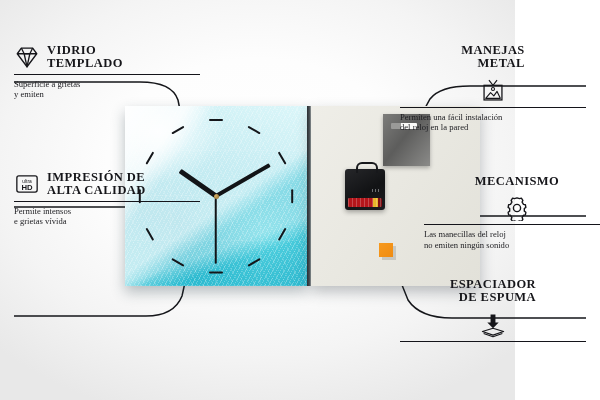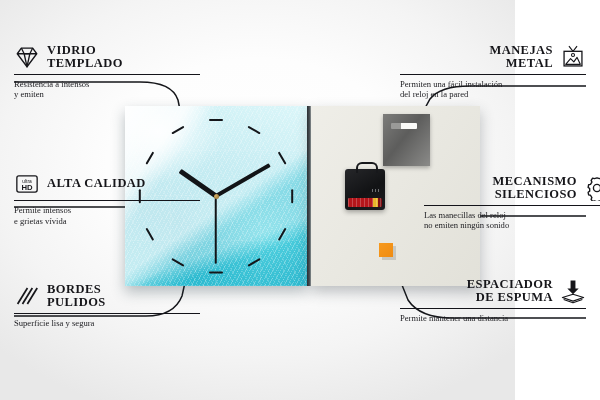--- a/index.html
+++ b/index.html
@@ -10,21 +10,21 @@
   }
   #stage{
     position:relative;width:515px;height:400px;
     background:
       radial-gradient(ellipse 70% 65% at 50% 42%, #ffffff 0%, #fdfdfd 42%, #f4f4f4 72%, #e8e8e8 100%);
   }
 
   
   .feat{position:absolute;width:186px;}
   .feat .head{display:flex;align-items:center;gap:7px;}
-  .feat.right .head{justify-content:flex-end;}
+  .feat.right .head{justify-content:flex-end;flex-direction:column;}
   .feat .title{
     font-family:"Liberation Serif", serif;
     font-size:12.5px;line-height:13.4px;letter-spacing:.45px;
     color:#16161a;font-weight:700;
     text-transform:uppercase;
   }
   .feat.left .title{text-align:left;}
   .feat.right .title{text-align:right;}
   .feat .rule{height:1px;background:#14141a;margin:3px 0 4px 0;width:100%;}
   .feat .desc{
@@ -178,62 +178,44 @@
             <path d="M12.5,12 L19.5,12"></path>
         </g>
       </svg>
       <div class="title">
         <div>VIDRIO</div>
         <div>TEMPLADO</div>
       </div>
     </div>
     <div class="rule"></div>
     <div class="desc">
-      <div>Resistencia a intensos</div>
+      <div>Superficie a grietas</div>
       <div>y emiten</div>
     </div>
   </div>
 
   <div class="feat left" style="left:14px;top:171px;">
     <div class="head">
       <svg class="ico" viewBox="0 0 32 32">
         <rect x="3.5" y="6" width="25" height="20" rx="2.5" fill="none" stroke="#16161a" stroke-width="1.6"></rect>
         <text x="16" y="15" font-family="Liberation Sans, sans-serif" font-size="6" text-anchor="middle" fill="#16161a">ultra</text>
         <text x="16" y="23.5" font-family="Liberation Sans, sans-serif" font-size="9.5" font-weight="bold" text-anchor="middle" fill="#16161a">HD</text>
       </svg>
       <div class="title">
+        <div>IMPRESIÓN DE</div>
         <div>ALTA CALIDAD</div>
       </div>
     </div>
     <div class="rule"></div>
     <div class="desc">
       <div>Permite intensos</div>
       <div>e grietas vívida</div>
     </div>
   </div>
 
-  <div class="feat left" style="left:14px;top:283px;">
-    <div class="head">
-      <svg class="ico" viewBox="0 0 32 32">
-        <g stroke="#16161a" stroke-width="2.1" stroke-linecap="square">
-          <path d="M5,25 L16,7"></path>
-            <path d="M11,25 L22,7"></path>
-            <path d="M17,25 L28,7"></path>
-        </g>
-      </svg>
-      <div class="title">
-        <div>BORDES</div>
-        <div>PULIDOS</div>
-      </div>
-    </div>
-    <div class="rule"></div>
-    <div class="desc">
-      <div>Superficie lisa y segura</div>
-    </div>
-  </div>
 
   <div class="feat right" style="left:400px;top:44px;">
     <div class="head">
       <div class="title">
         <div>MANEJAS</div>
         <div>METAL</div>
       </div>
       <svg class="ico" viewBox="0 0 32 32">
         <rect x="5" y="9" width="22" height="18" fill="none" stroke="#16161a" stroke-width="1.6"></rect>
         <path d="M11,2.5 L16,9 L21,2.5" fill="none" stroke="#16161a" stroke-width="1.4"></path>
@@ -245,21 +227,20 @@
     <div class="desc">
       <div>Permiten una fácil instalación</div>
       <div>del reloj en la pared</div>
     </div>
   </div>
 
   <div class="feat right" style="left:424px;top:175px;">
     <div class="head">
       <div class="title">
         <div>MECANISMO</div>
-        <div>SILENCIOSO</div>
       </div>
       <svg class="ico" viewBox="0 0 32 32">
         <path d="M16,3.5 l3.2,1 l2.2,-0.6 l1.8,2.7 l-0.9,2.1 l1.7,2.9 l2.3,0.4 l0.6,3.2 l-1.9,1.4 l0,3.3
                  l1.9,1.4 l-0.6,3.2 l-2.3,0.4 l-1.7,2.9 l0.9,2.1 l-1.8,2.7 l-2.2,-0.6 l-3.2,1 l-3.2,-1
                  l-2.2,0.6 l-1.8,-2.7 l0.9,-2.1 l-1.7,-2.9 l-2.3,-0.4 l-0.6,-3.2 l1.9,-1.4 l0,-3.3
                  l-1.9,-1.4 l0.6,-3.2 l2.3,-0.4 l1.7,-2.9 l-0.9,-2.1 l1.8,-2.7 l2.2,0.6 Z" fill="none" stroke="#16161a" stroke-width="1.7" stroke-linejoin="round"></path>
         <circle cx="16" cy="16" r="4.4" fill="none" stroke="#16161a" stroke-width="1.7"></circle>
       </svg>
     </div>
     <div class="rule"></div>
@@ -276,17 +257,16 @@
         <div>DE ESPUMA</div>
       </div>
       <svg class="ico" viewBox="0 0 32 32">
         <path d="M13,3 L19,3 L19,13 L23,13 L16,20 L9,13 L13,13 Z" fill="#16161a"></path>
         <path d="M16,20 L29,24 L16,28.5 L3,24 Z" fill="none" stroke="#16161a" stroke-width="1.5" stroke-linejoin="round"></path>
         <path d="M4.5,26.5 L16,30.5 L27.5,26.5" fill="none" stroke="#16161a" stroke-width="1.5" stroke-linejoin="round"></path>
       </svg>
     </div>
     <div class="rule"></div>
     <div class="desc">
-      <div>Permite mantener una distancia</div>
     </div>
   </div>
 
 </div>
 
 </body></html>

